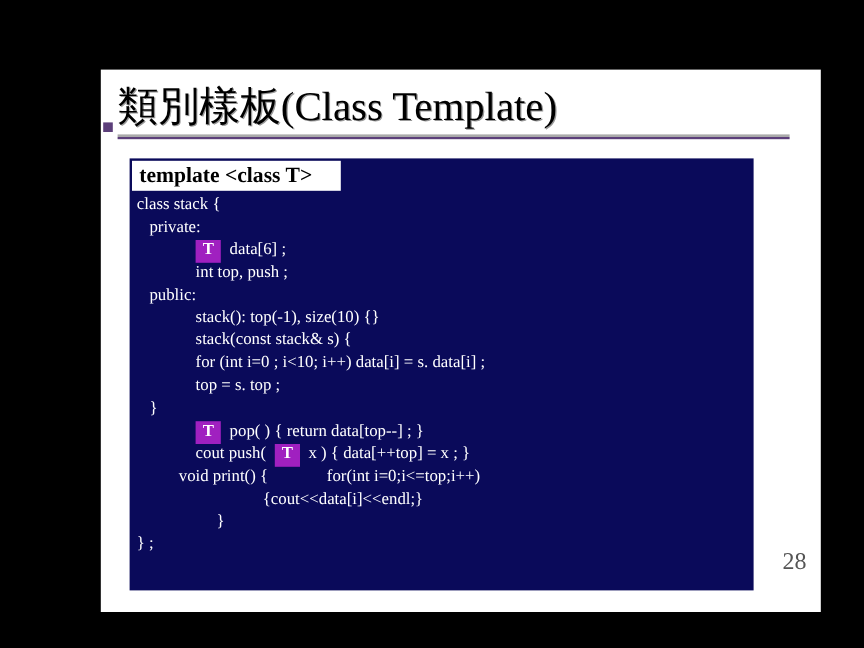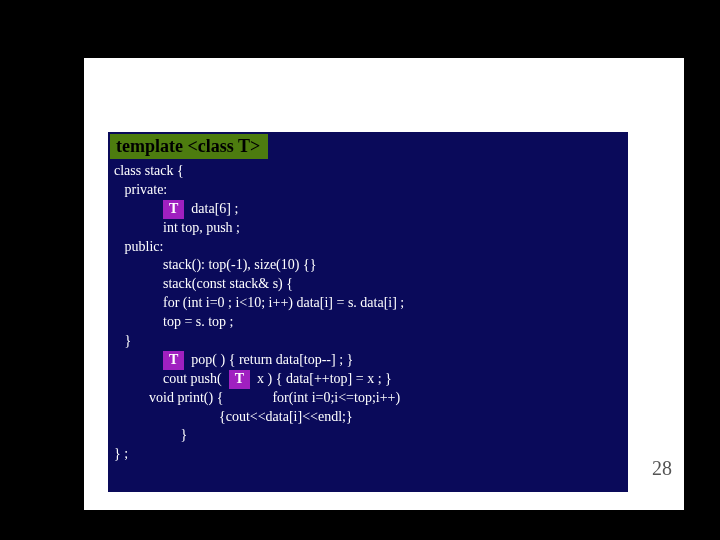--- a/index.html
+++ b/index.html
@@ -52,25 +52,25 @@
     top: 74px;
     width: 520px;
     height: 360px;
     background: #0a0a5a;
     box-sizing: border-box;
   }
   .hl-template {
     position: absolute;
     left: 2px;
     top: 2px;
-    background: #4d7c0f;
+    background: #ffffff;
     color: #000;
     font-weight: bold;
     font-size: 18px;
-    padding: 2px 8px 2px 6px;
+    padding: 2px 24px 2px 6px;
     font-family: "Times New Roman", serif;
   }
   .code-body {
     position: absolute;
     left: 6px;
     top: 30px;
     right: 4px;
     color: #fff;
     font-size: 14px;
     line-height: 1.35;
@@ -92,20 +92,25 @@
     bottom: 30px;
     font-size: 20px;
     color: #555;
   }
 </style>
 </head>
 <body>
 
 <div class="slide">
 
+  <div class="title-wrap">
+    <div class="bullet"></div>
+    <h1 class="title">類別樣板(Class Template)</h1>
+    <div class="title-underline"></div>
+  </div>
 
   <div class="codeblock">
     <div class="hl-template">template &lt;class T&gt;</div>
 
     <div class="code-body"><span>class stack {</span>
 <span>   private:</span>
 <span>              </span><span class="t-box">T</span><span>  data[6] ;</span>
 <span>              int top, push ;</span>
 <span>   public:</span>
 <span>              stack(): top(-1), size(10) {}</span>

